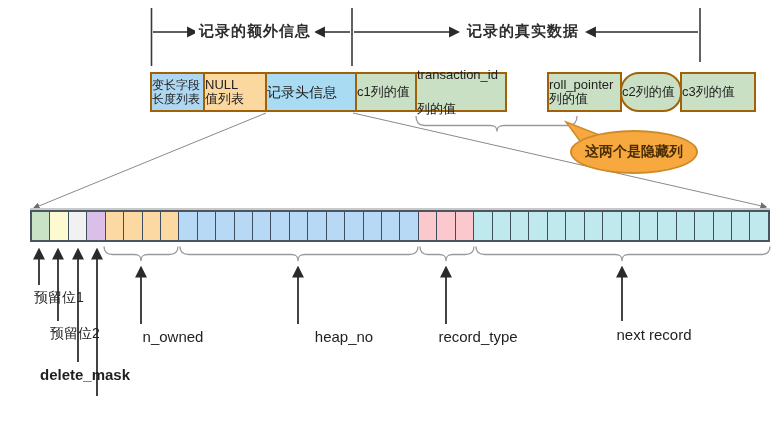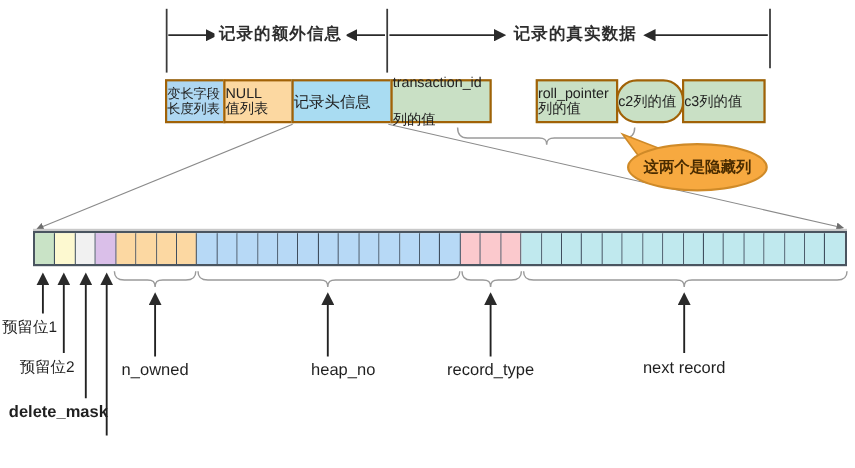--- a/index.html
+++ b/index.html
@@ -25,21 +25,21 @@
   .rbox:first-child{margin-left:0;font-size:12px;}
   .rb0{width:55px;}.rb1{width:64px;}.rb2{width:92px;font-size:14px;}
   .rb3{width:62px;}.rb4{width:92px;gap:20px;}.rb5{width:75px;}.rb6{width:62px;}.rb7{width:76px;}
   .bit-bar{
     position:absolute;left:30px;top:210px;width:740px;height:32px;
     box-sizing:border-box;border:2px solid #4a5560;display:flex;
     box-shadow:0 -2px 0 #c9c9c9;
   }
   .bit-cell{flex:1;border-right:1px solid #3f4e5e;}
   .bit-cell:last-child{border-right:none;}
-  .bitlabel{position:absolute;font-size:15px;color:#1f1f1f;white-space:nowrap;}
+  .bitlabel{position:absolute;font-size:15px;color:#1f1f1f;white-space:nowrap;margin-left:32px;}
   .bl-centered{transform:translateX(-50%);}
   .bl-res1{left:2px;top:289px;font-size:14px;}
   .bl-res2{left:18px;top:325px;font-size:14px;}
   .bl-del{left:8px;top:366px;font-weight:bold;}
   .bl-min{left:42px;top:400px;}
   .bl-nowned{left:141px;top:328px;}
   .bl-heap{left:298px;top:328px;padding-left:28px;}
   .bl-rectype{left:446px;top:328px;}
   .bl-next{left:622px;top:326px;}
   .callout{
@@ -104,20 +104,24 @@
       <span>长度列表</span>
     </div>
     <div class="rbox rb1" style="background: rgb(252, 216, 161);">
       <span>NULL</span>
       <span>值列表</span>
     </div>
     <div class="rbox rb2" style="background: rgb(169, 220, 242);">
       <span>记录头信息</span>
       <span></span>
     </div>
+    <div class="rbox rb3" style="background: rgb(201, 224, 197);">
+      <span>c1列的值</span>
+      <span></span>
+    </div>
     <div class="rbox rb4" style="background: rgb(201, 224, 197);">
       <span>transaction_id</span>
       <span>列的值</span>
     </div>
     <div class="rbox rb5" style="background: rgb(201, 224, 197); margin-left: 40px;">
       <span>roll_pointer</span>
       <span>列的值</span>
     </div>
     <div class="rbox rb6" style="background: rgb(201, 224, 197); border-radius: 19px;">
       <span>c2列的值</span>

